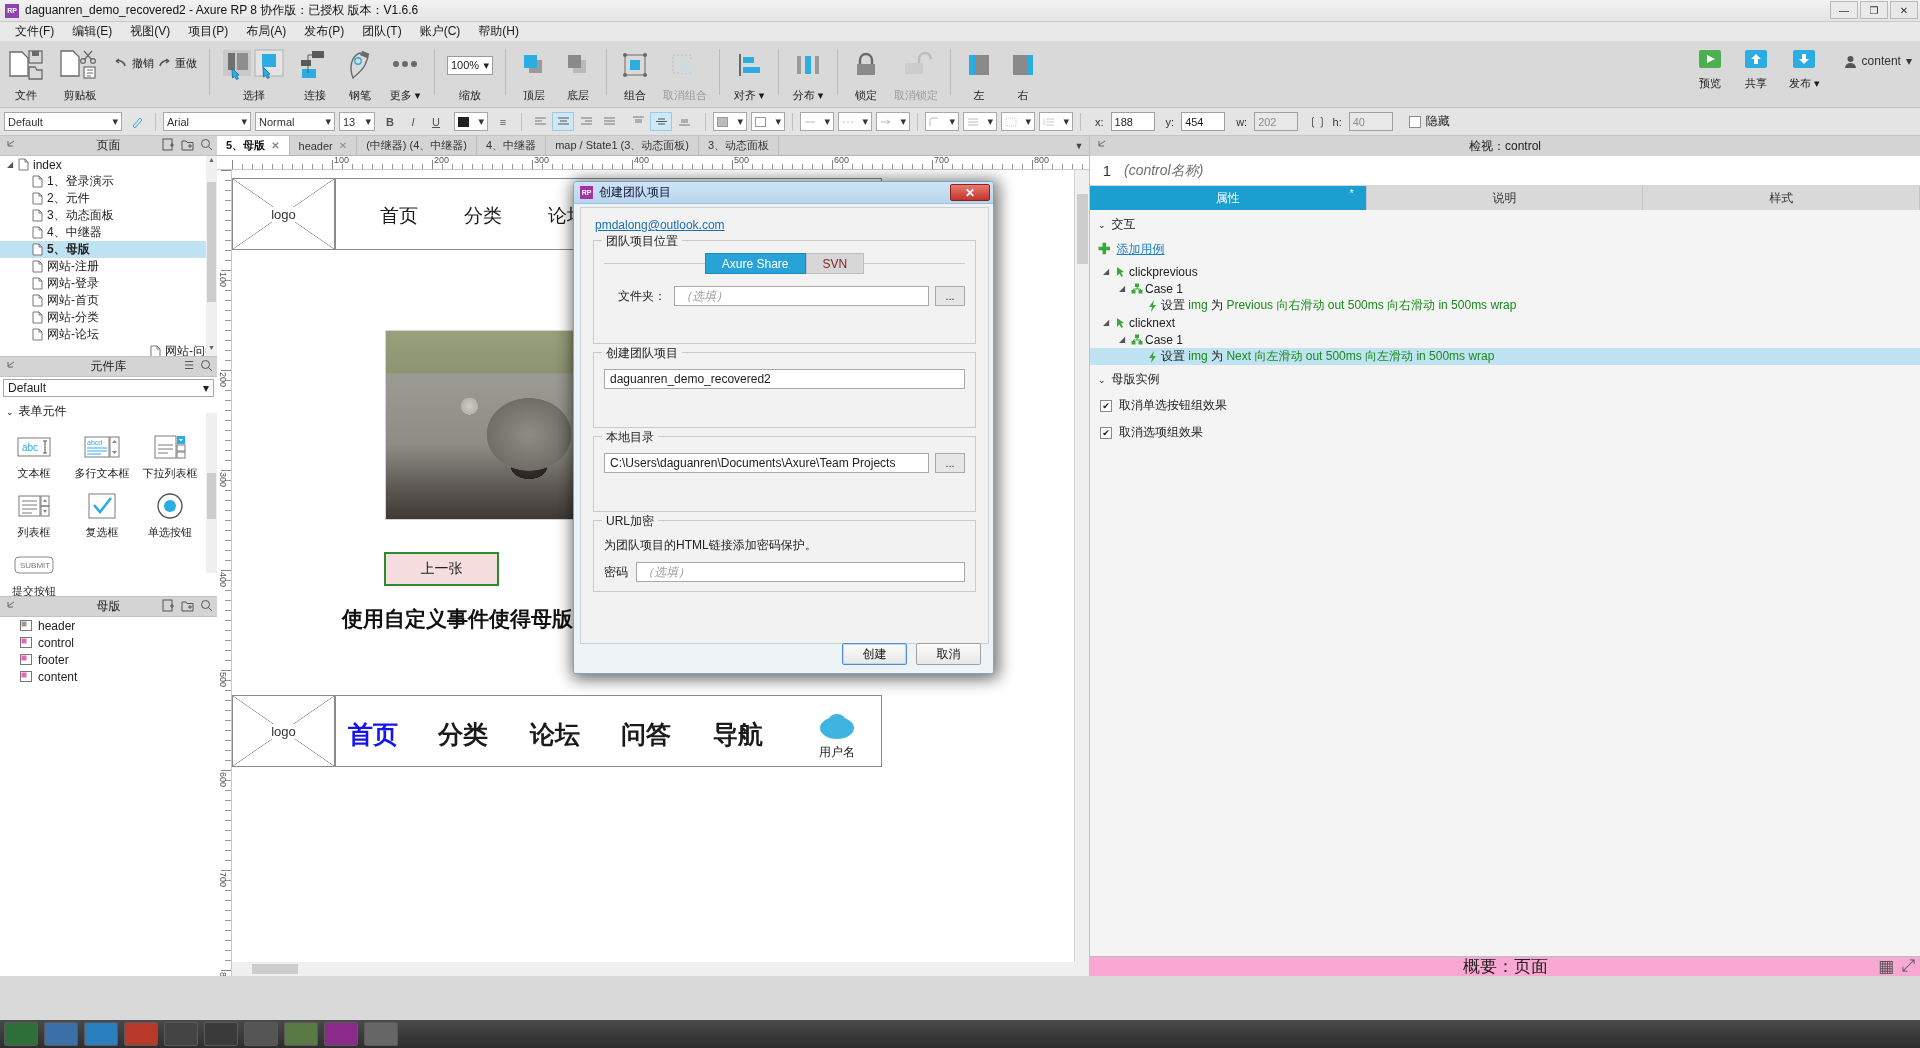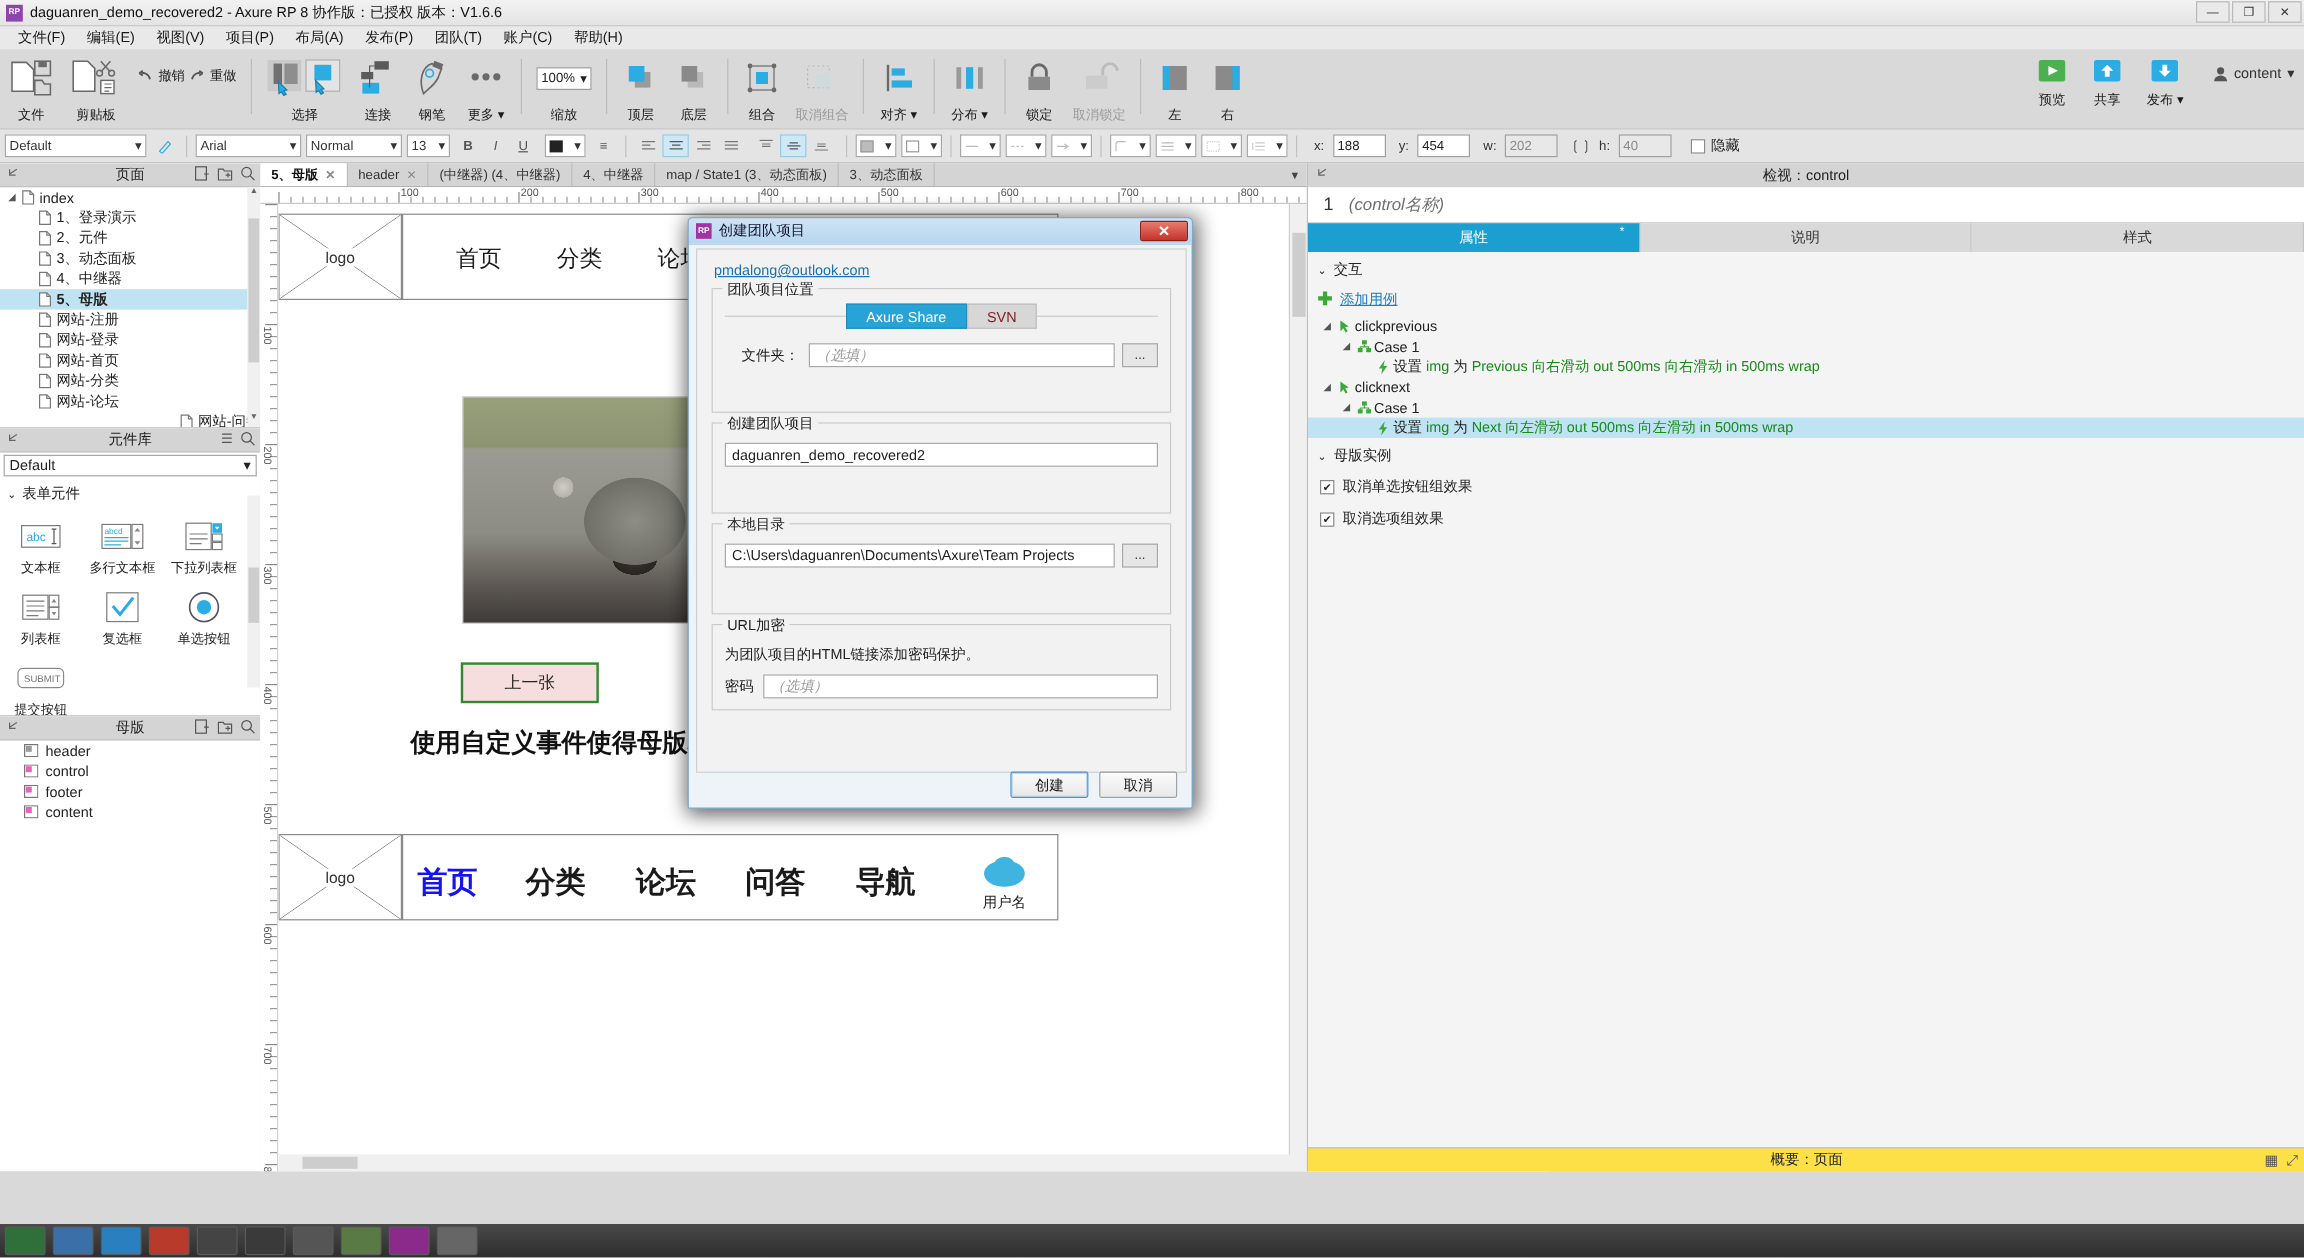--- a/index.html
+++ b/index.html
@@ -217,22 +217,22 @@
   .addcase .plus{ color:#3aa93a;font-size:15px;font-weight:bold;}
   .addcase .lnk{ color:#1b7fc1; text-decoration:underline; }
   .irow{ display:flex;align-items:center;height:17px;font-size:12px;white-space:nowrap;}
   .irow.sel{ background:#bfe3f2; }
   .irow .ind{ display:inline-block; }
   .irow .caret{ width:12px;text-align:center;font-size:8px;color:#555;}
   .irow .ico{ width:17px;display:flex;align-items:center;justify-content:center;}
   .chkrow{ display:flex;align-items:center;gap:7px;font-size:12px;padding:5px 0 5px 10px;}
   .chk{ width:12px;height:12px;border:1px solid #888;background:#fff;display:flex;align-items:center;justify-content:center;font-size:9px;color:#222;}
   #right-foot{
-    position:absolute; left:0; bottom:0; width:831px; height:20px; background:#fde047;
-    display:flex; align-items:center; justify-content:center; font-size:12px; border-top:1px solid #bfbfbf;
+    position:absolute; left:0; bottom:0; width:831px; height:20px; background:#f9a8d4;
+    display:flex; align-items:center; justify-content:center; font-size:17px; border-top:1px solid #bfbfbf;
   }
   #right-foot .rf-right{ position:absolute; right:6px; display:flex; gap:7px; color:#555; }
 
   
   #statusbar{ position:absolute; left:0; bottom:28px; width:1920px; height:16px; background:#d9d9d9;}
   #taskbar{
     position:absolute; left:0; bottom:0; width:1920px; height:28px;
     background:linear-gradient(#4a4a4a,#2d2d2d); display:flex;align-items:center;gap:6px;padding-left:4px;
   }
   .tb-app{ width:34px;height:24px;border:1px solid #5a5a5a;border-radius:2px;

